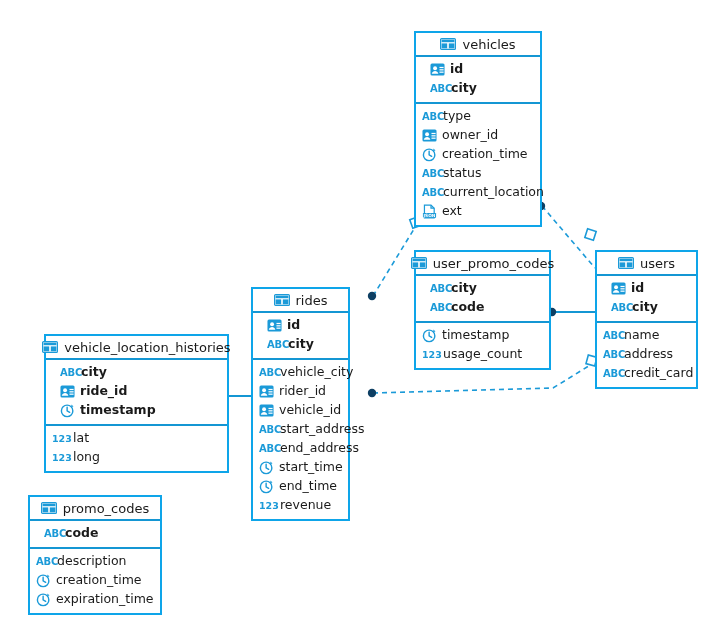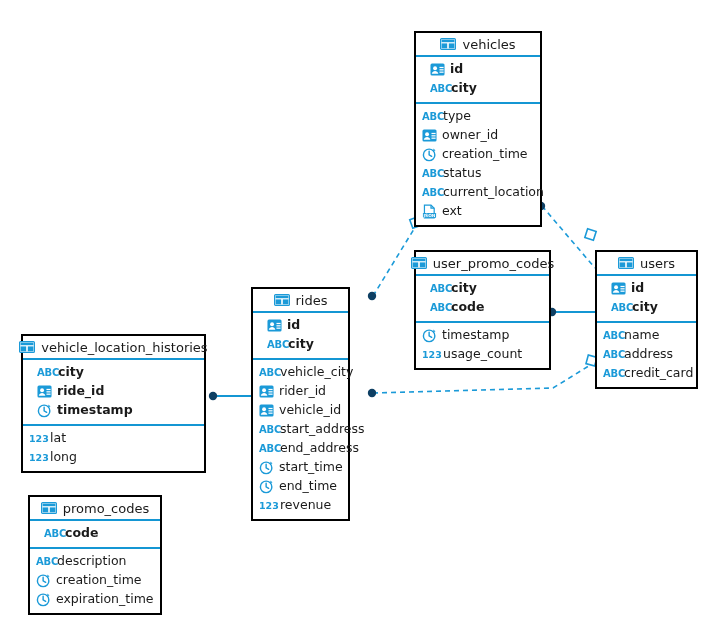--- a/index.html
+++ b/index.html
@@ -10,21 +10,21 @@
     font-family:"DejaVu Sans","Liberation Sans",sans-serif;
     overflow:hidden;
     position:relative;
   }
   #canvas{position:absolute;left:0;top:0;width:705px;height:636px;}
   #edges{position:absolute;left:0;top:0;width:705px;height:636px;pointer-events:none;}
 
   .table-node{
     position:absolute;
     background:#ffffff;
-    border:2px solid #000000;
+    border:2px solid #0ea5e9;
     box-sizing:border-box;
     z-index:5;
   }
   .tbl-header{
     display:flex;align-items:center;justify-content:center;
     gap:6px;
     height:24px;
     padding:0 8px;
     border-bottom:2px solid #1496d3;
     box-sizing:border-box;
@@ -344,21 +344,21 @@
             <path d="M11.9 1.6l2.5 1.8-2.0 1.0z" fill="#1b9ad8"></path>
           </svg>
           <span class="col-name">end_time</span>
         </div>
         <div class="col-row">
           <span class="ico-num">123</span>
           <span class="col-name">revenue</span>
         </div>
       </div>
     </div>
-    <div class="table-node" style="left: 21px; top: 334px; width: 185px;">
+    <div class="table-node" style="left: 44px; top: 334px; width: 185px;">
       <div class="tbl-header">
         <svg class="ico-hdr" viewBox="0 0 16 12" xmlns="http://www.w3.org/2000/svg">
           <rect x="0.6" y="0.6" width="14.8" height="10.8" rx="1" fill="#ffffff" stroke="#1b9ad8" stroke-width="1.2"></rect>
           <rect x="1.6" y="1.6" width="12.8" height="2.6" fill="#1b9ad8"></rect>
           <rect x="1.6" y="5.4" width="5.6" height="4.9" fill="#1b9ad8"></rect>
           <rect x="8.8" y="5.4" width="5.6" height="4.9" fill="#1b9ad8"></rect>
         </svg>
         <span class="tbl-title">vehicle_location_histories</span>
       </div>
       <div class="pk-block">

